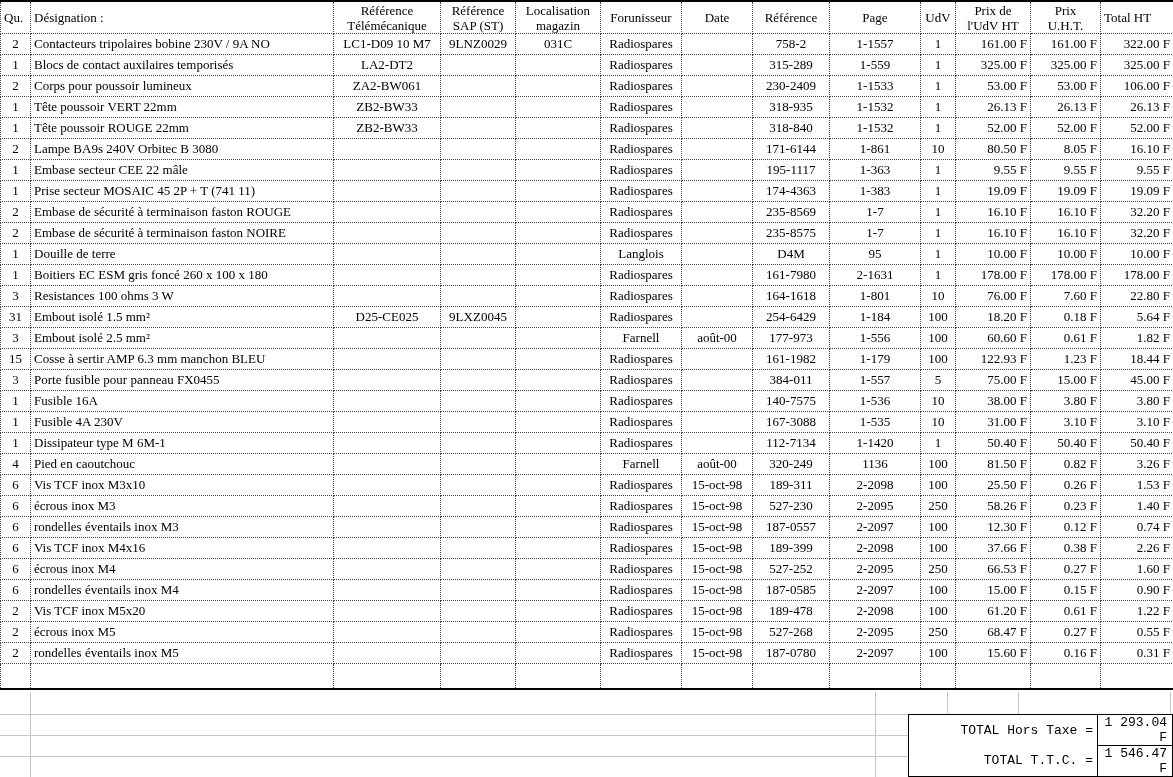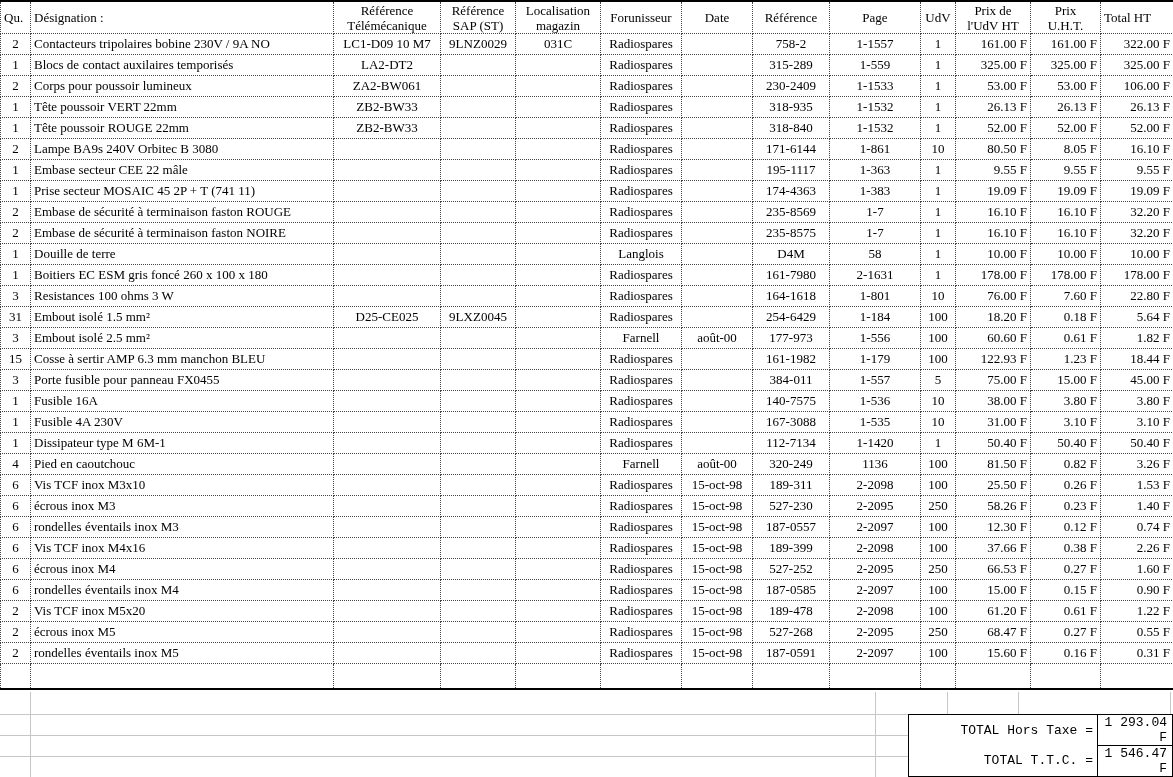--- a/index.html
+++ b/index.html
@@ -236,21 +236,21 @@
           </tr>
           <tr>
             <td class="ac">1</td>
             <td class="al">Douille de terre</td>
             <td class="ac"></td>
             <td class="ac"></td>
             <td class="ac"></td>
             <td class="ac">Langlois</td>
             <td class="ac"></td>
             <td class="ac">D4M</td>
-            <td class="ac">58</td>
+            <td class="ac">95</td>
             <td class="ac">1</td>
             <td class="ar">10.00 F</td>
             <td class="ar">10.00 F</td>
             <td class="ar">10.00 F</td>
           </tr>
           <tr>
             <td class="ac">1</td>
             <td class="al">Boitiers EC ESM gris foncé 260 x 100 x 180</td>
             <td class="ac"></td>
             <td class="ac"></td>
@@ -520,21 +520,21 @@
             <td class="ar">0.55 F</td>
           </tr>
           <tr>
             <td class="ac">2</td>
             <td class="al">rondelles éventails inox M5</td>
             <td class="ac"></td>
             <td class="ac"></td>
             <td class="ac"></td>
             <td class="ac">Radiospares</td>
             <td class="ac">15-oct-98</td>
-            <td class="ac">187-0591</td>
+            <td class="ac">187-0780</td>
             <td class="ac">2-2097</td>
             <td class="ac">100</td>
             <td class="ar">15.60 F</td>
             <td class="ar">0.16 F</td>
             <td class="ar">0.31 F</td>
           </tr>
           <tr class="empty-row">
             <td></td>
             <td></td>
             <td></td>

